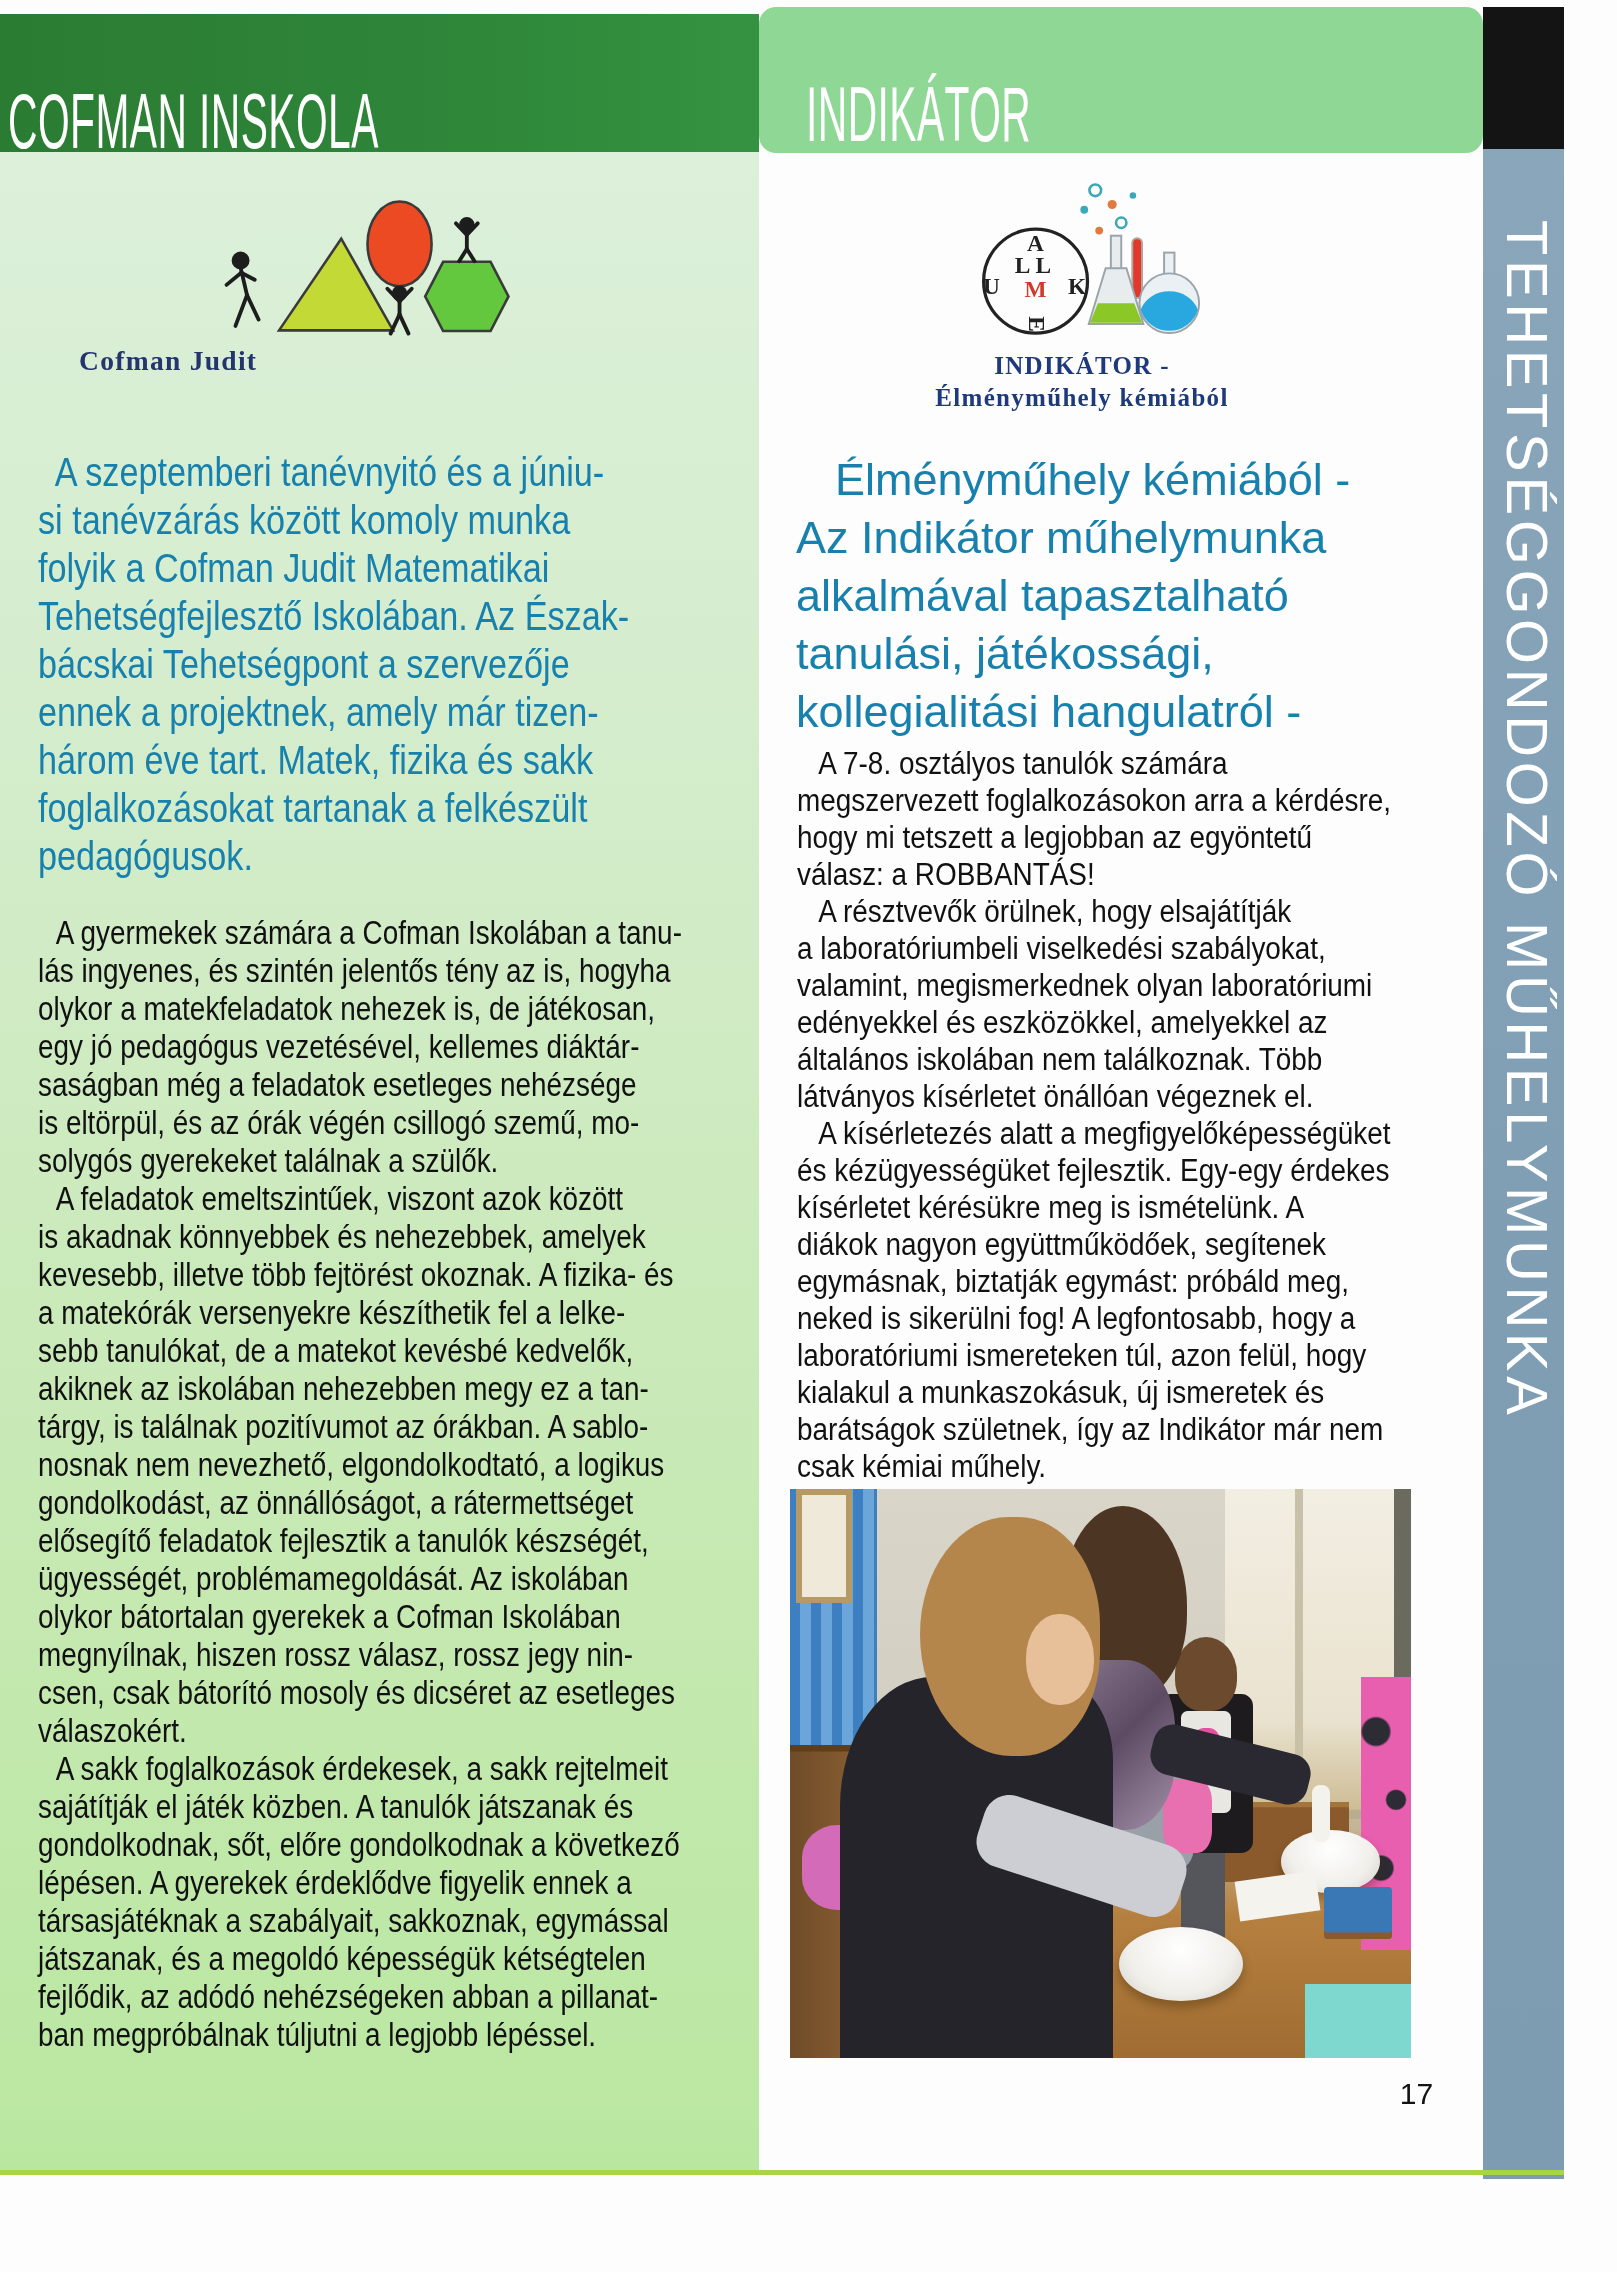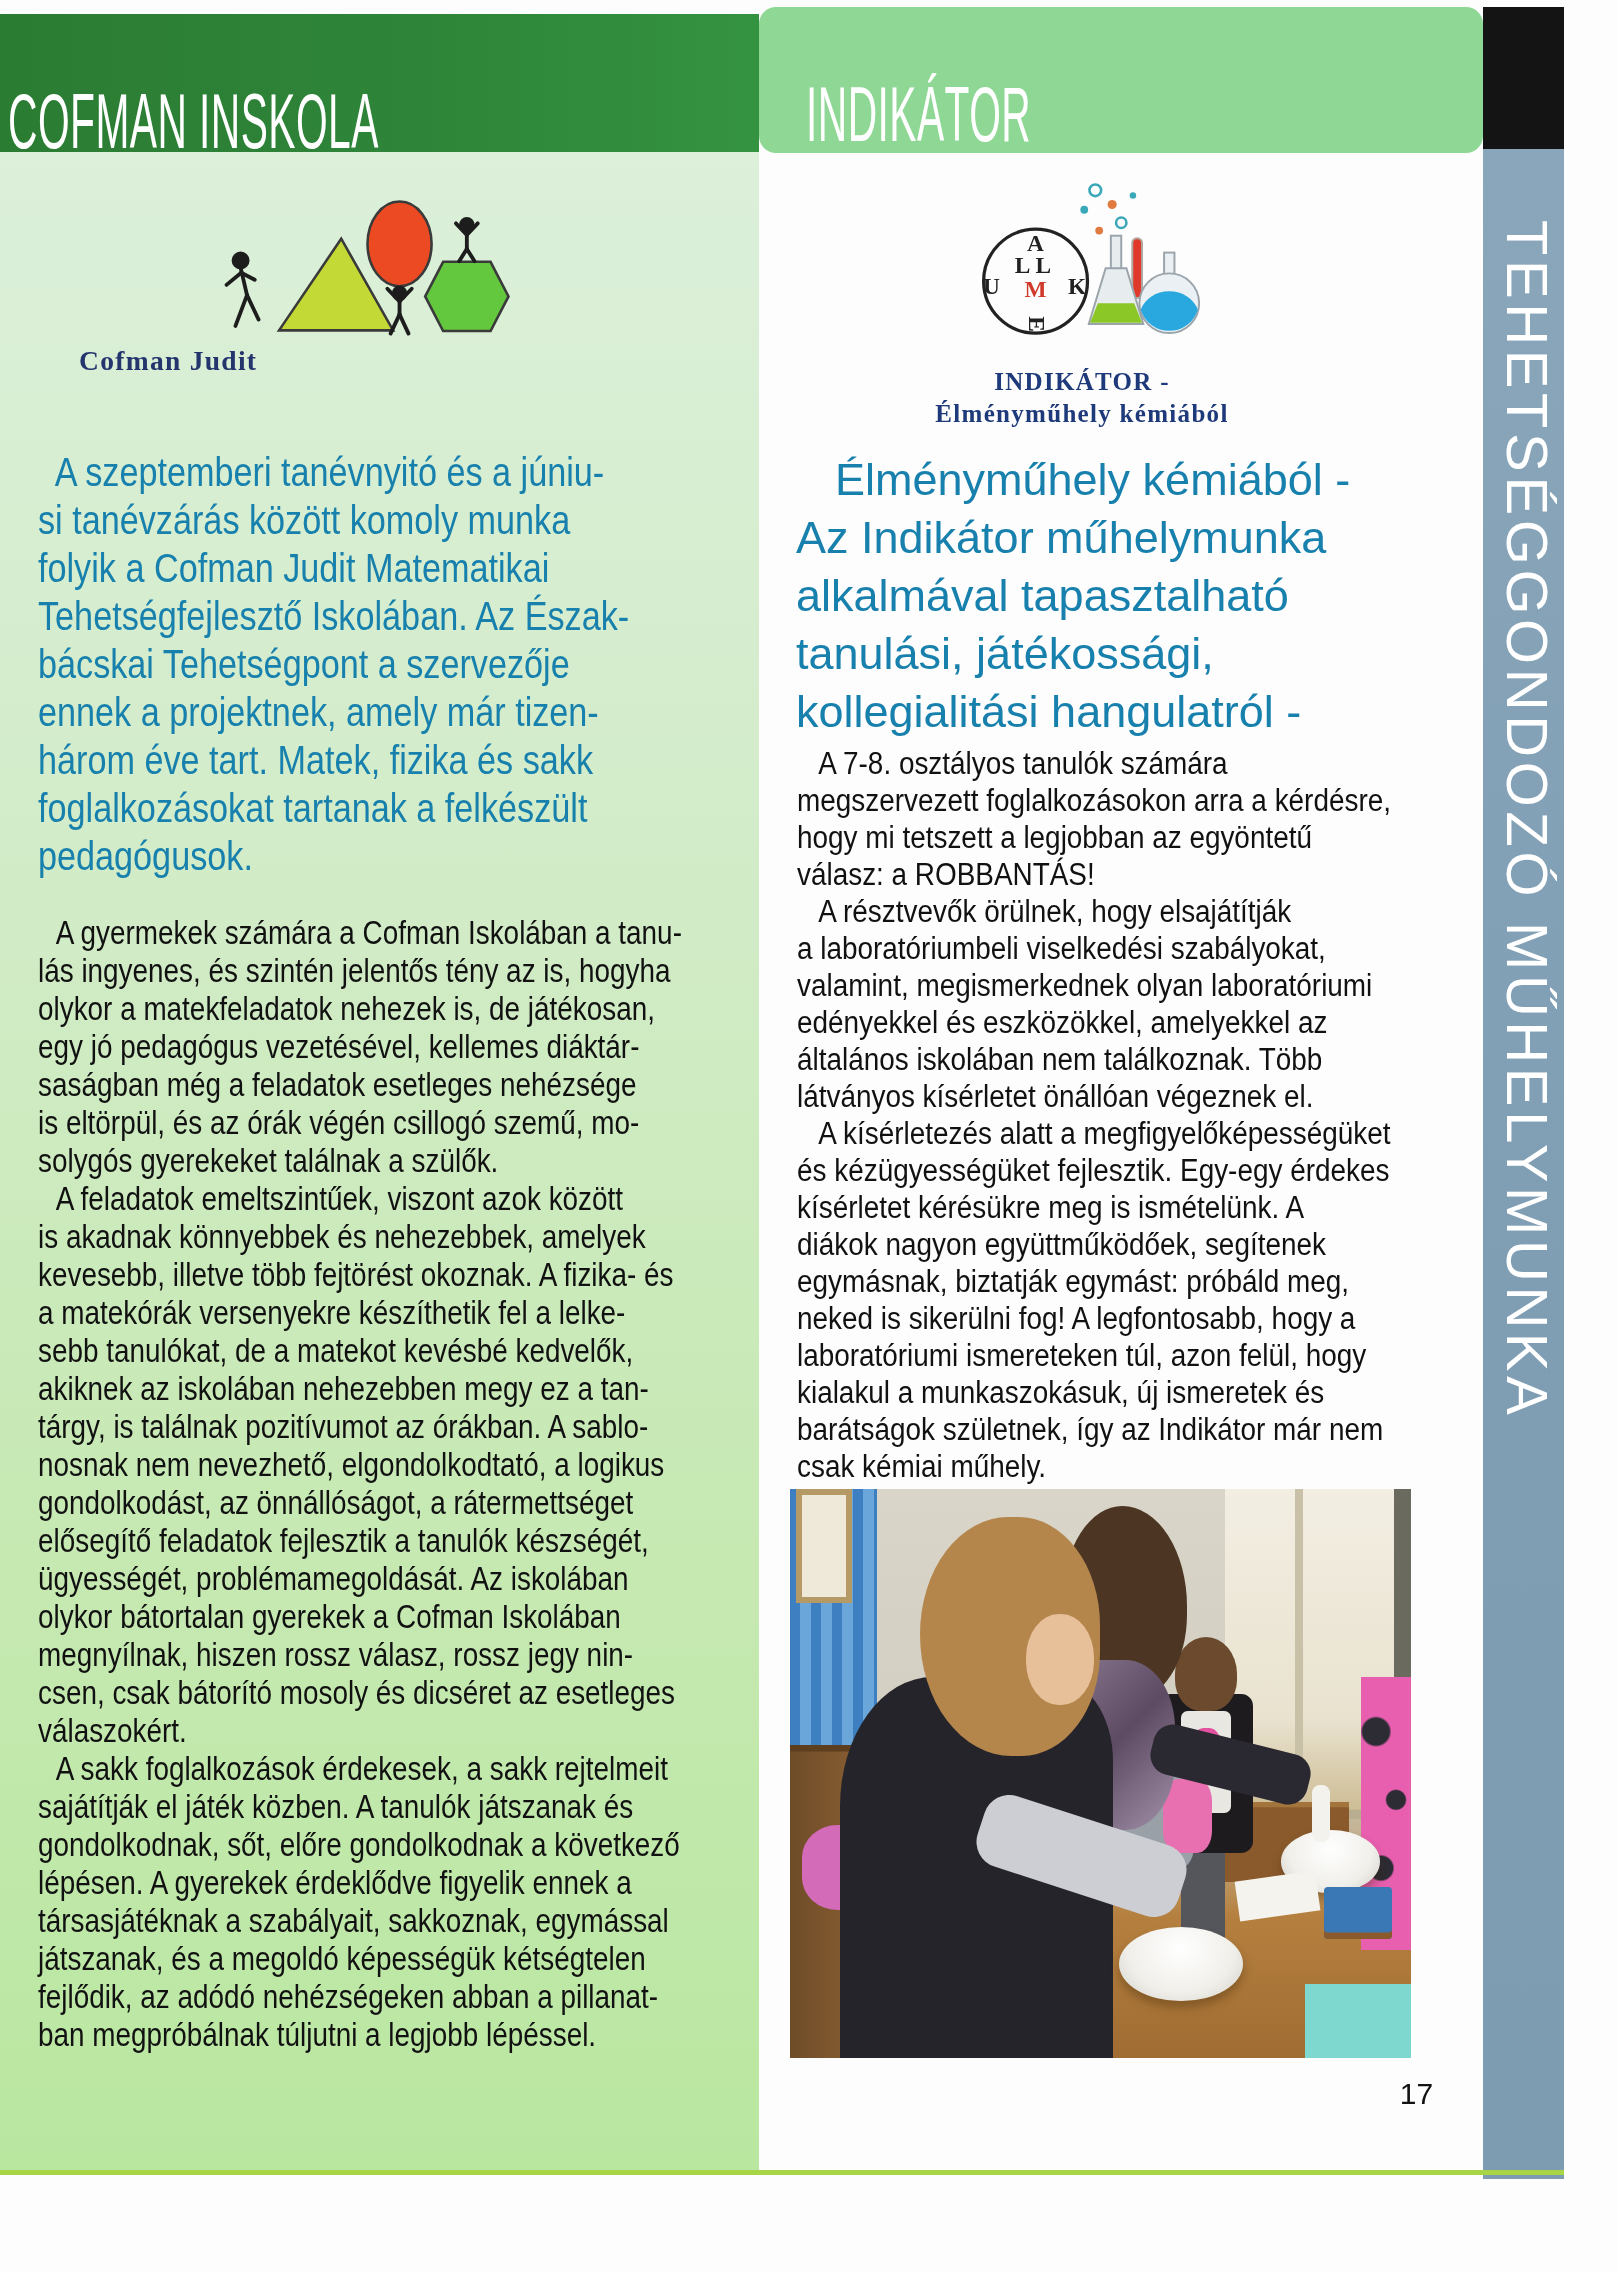--- a/index.html
+++ b/index.html
@@ -33,21 +33,21 @@
     font-size:27.5px;line-height:35px;letter-spacing:1.3px;}
   .intro{position:absolute;left:38px;top:296px;width:819px;
     color:#1780ad;font-size:40px;line-height:48px;white-space:pre-line;
     text-indent:19.7px;transform:scale(0.855,1);transform-origin:left top;}
   .left-body{position:absolute;left:38px;top:762px;width:839px;
     transform:scale(0.845,1);transform-origin:left top;}
   .left-body p{margin:0;color:#111111;font-size:33px;line-height:38px;
     white-space:pre-line;text-indent:21px;}
   
   .indikator-logo{position:absolute;left:937px;top:176px;width:288px;height:172px;}
-  .ind-caption{position:absolute;left:872px;top:366px;width:420px;text-align:center;
+  .ind-caption{position:absolute;left:872px;top:350px;width:420px;text-align:center;
     font-family:"Liberation Serif",serif;font-weight:bold;color:#1e3a7a;
     font-size:25px;line-height:32px;letter-spacing:1.3px;}
   .right-heading{position:absolute;left:796px;top:451px;width:685px;
     color:#1780ad;font-size:45px;line-height:58px;white-space:pre-line;text-indent:39px;}
   .right-body{position:absolute;left:797px;top:745px;width:760px;
     transform:scale(0.9,1);transform-origin:left top;}
   .right-body p{margin:0;color:#111111;font-size:31px;line-height:37px;
     white-space:pre-line;text-indent:23.6px;}
   .page-number{position:absolute;left:1387px;top:2077px;width:59px;text-align:center;
     font-size:30px;font-weight:normal;color:#121212;}

